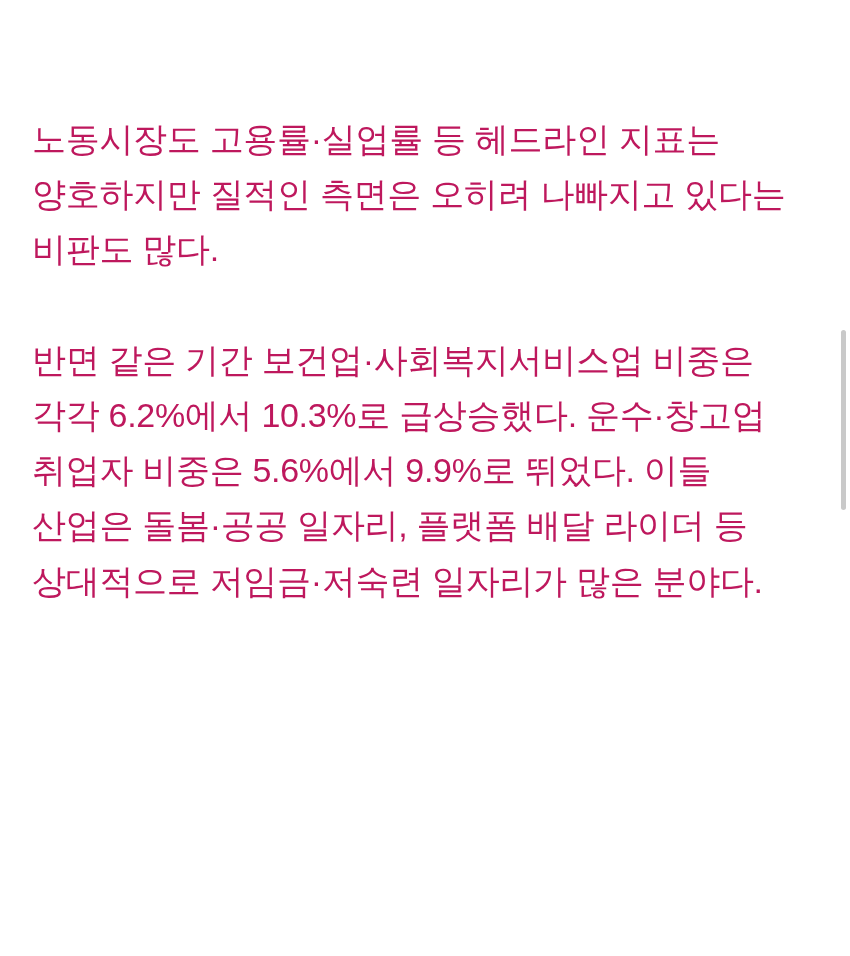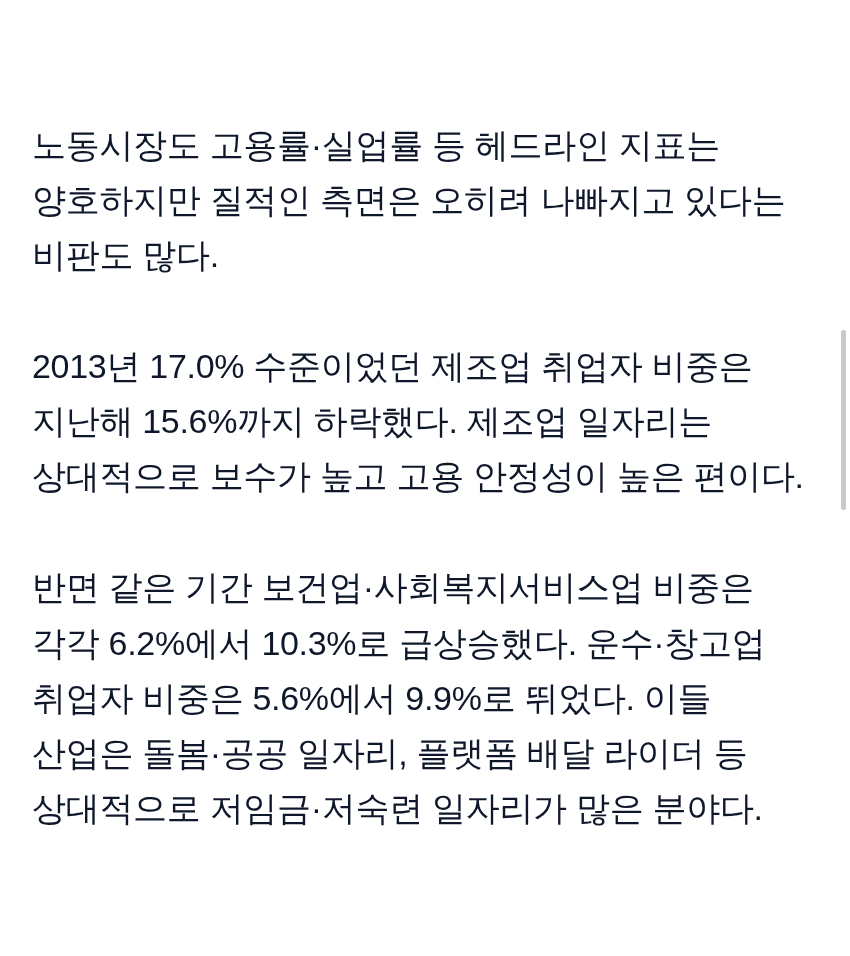--- a/index.html
+++ b/index.html
@@ -15,24 +15,24 @@
   }
   .article {
     position: relative;
     box-sizing: border-box;
     width: 850px;
     height: 956px;
     padding: 108px 40px 0 32px;
     background: #ffffff;
   }
   .para {
-    margin: 10px 0 56px 0;
+    margin: 4px 0 56px 0;
     font-size: 34px;
     line-height: 1.62;
-    color: #0f172a;
+    color: #be185d;
     letter-spacing: -0.3px;
     word-break: keep-all;
     font-weight: 400;
   }
   .para:last-child {
     margin-bottom: 0;
   }
   .scrollbar-track {
     position: absolute;
     top: 0;
@@ -51,21 +51,20 @@
     background: #c9c9c9;
   }
 </style>
 </head>
 <body>
 
 <div class="article">
 
   <p class="para">노동시장도 고용률·실업률 등 헤드라인 지표는 양호하지만 질적인 측면은 오히려 나빠지고 있다는 비판도 많다.</p>
 
-  <p class="para">2013년 17.0% 수준이었던 제조업 취업자 비중은 지난해 15.6%까지 하락했다. 제조업 일자리는 상대적으로 보수가 높고 고용 안정성이 높은 편이다.</p>
 
   <p class="para">반면 같은 기간 보건업·사회복지서비스업 비중은 각각 6.2%에서 10.3%로 급상승했다. 운수·창고업 취업자 비중은 5.6%에서 9.9%로 뛰었다. 이들 산업은 돌봄·공공 일자리, 플랫폼 배달 라이더 등 상대적으로 저임금·저숙련 일자리가 많은 분야다.</p>
 
   <div class="scrollbar-track">
     <div class="scrollbar-thumb"></div>
   </div>
 
 </div>
 
 </body></html>

